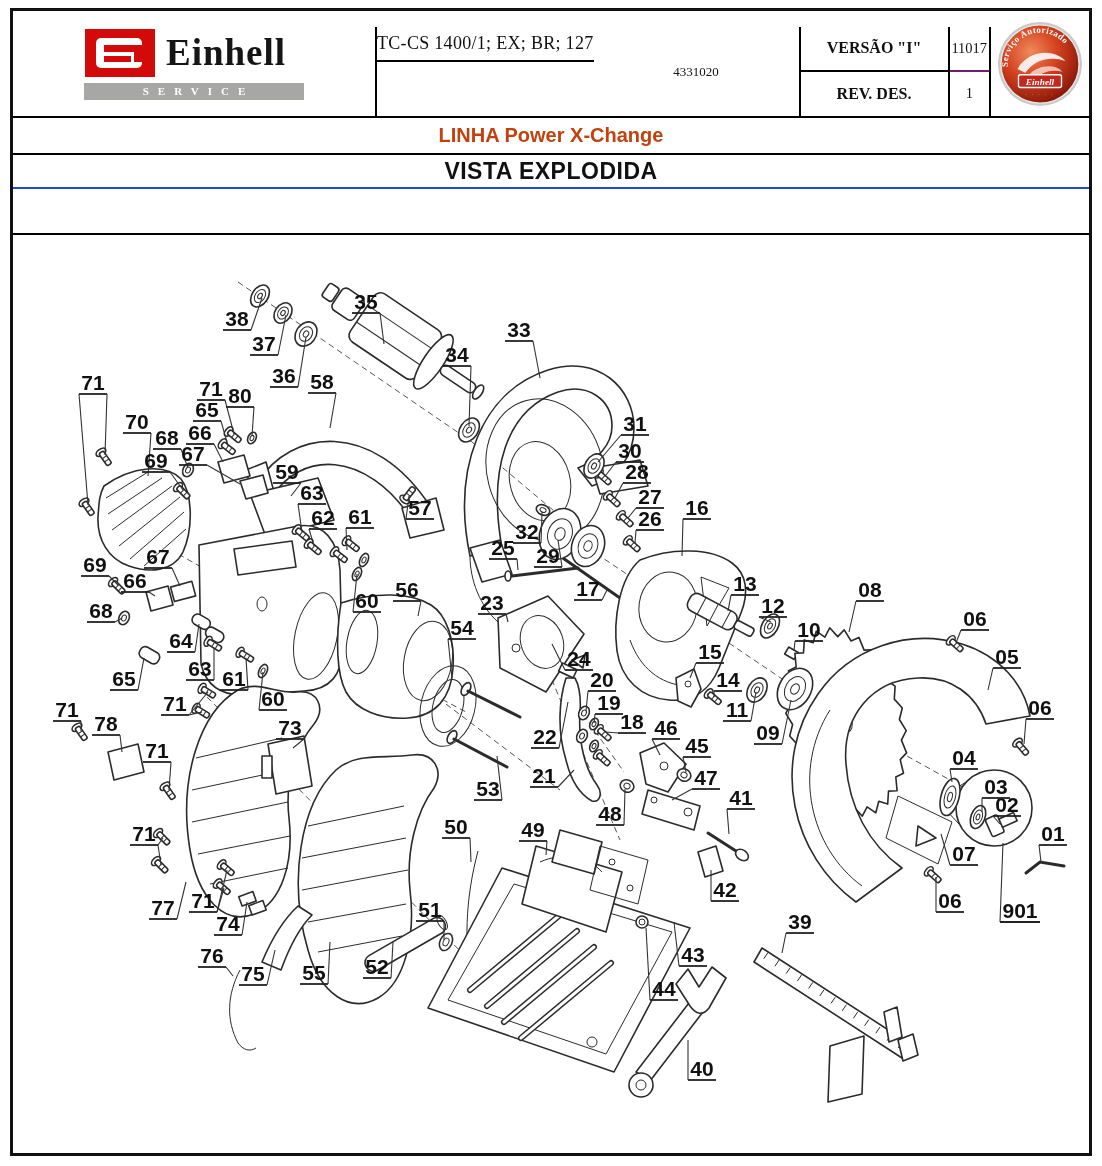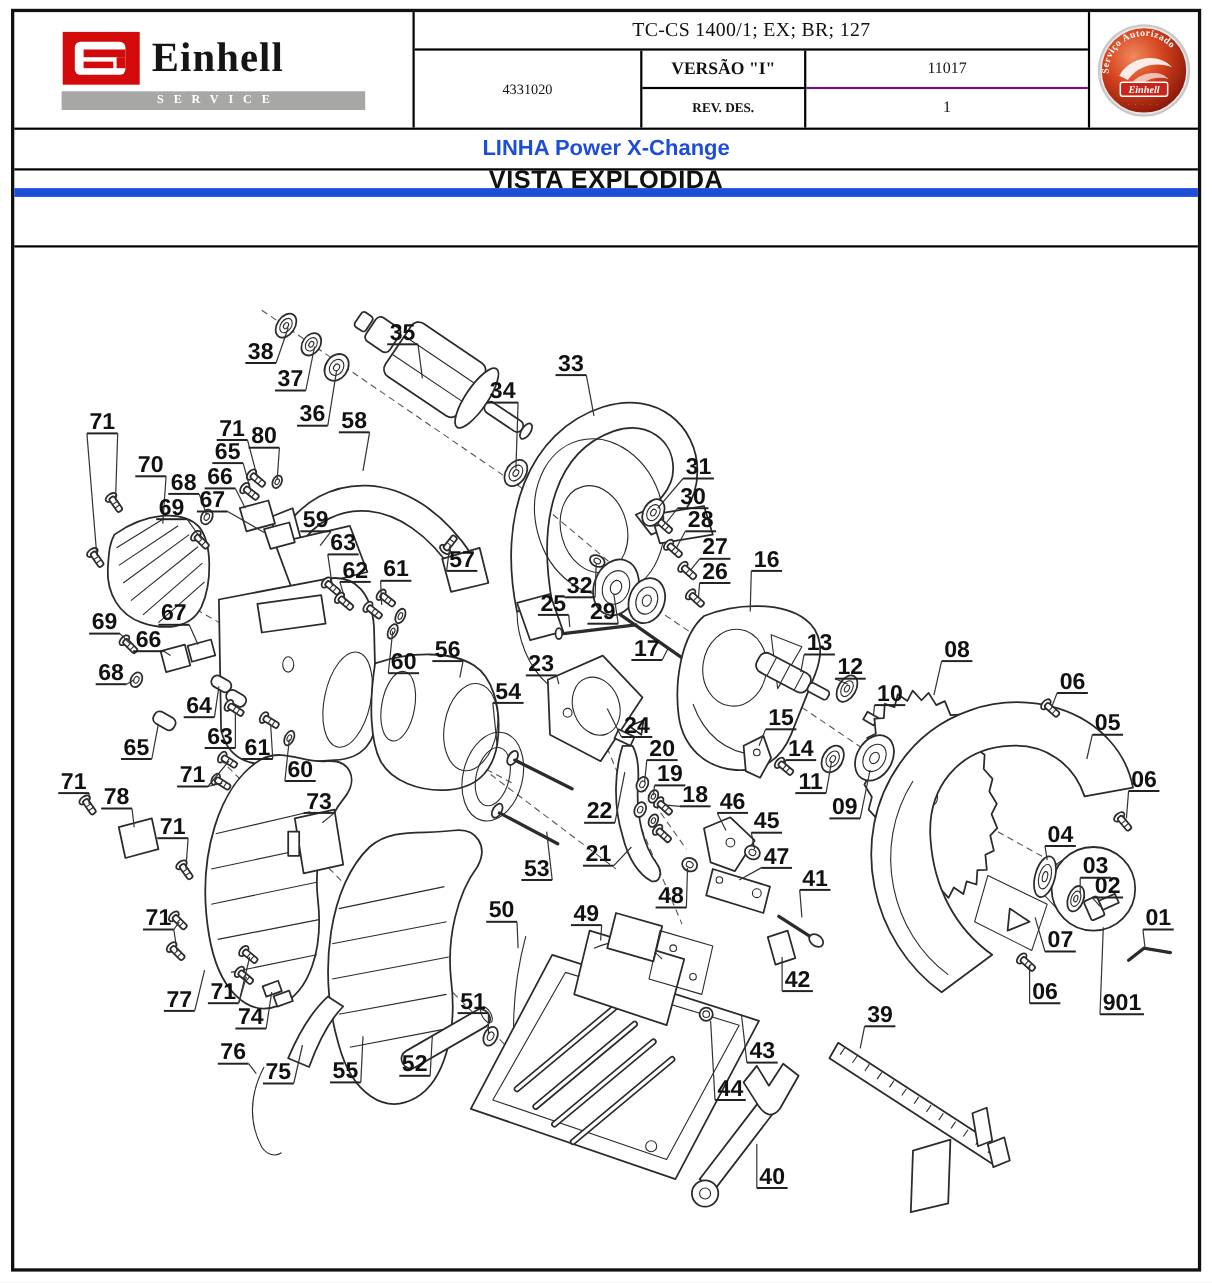--- a/index.html
+++ b/index.html
@@ -2,42 +2,42 @@
 <html><head>
 <meta charset="utf-8">
 <style>
   html,body{margin:0;padding:0;background:#e8e8e8;}
   .page{position:relative;width:1102px;height:1166px;background:#fff;overflow:hidden;
         font-family:"Liberation Sans","DejaVu Sans",sans-serif;color:#111;}
   .sheet{position:absolute;left:10px;top:8px;width:1082px;height:1148px;border:3px solid #111;box-sizing:border-box;background:transparent;}
   
   .hdr{display:flex;height:105px;border-bottom:2px solid #000;font-family:Liberation Serif, serif;}
   .hdr-left{width:362px;display:flex;align-items:center;justify-content:center;}
-  .hdr-mid{width:612px;border-left:2px solid #000;border-right:2px solid #000;display:flex;flex-direction:column;}
+  .hdr-mid{width:612px;border-left:2px solid #000;border-right:2px solid #000;display:flex;margin-top:16px;}
   .hdr-title{height:33px;border-bottom:2px solid #000;display:flex;align-items:center;justify-content:center;
              font-size:18px;letter-spacing:.3px;}
   .hdr-grid{flex:1;display:flex;}
   .cell{display:flex;align-items:center;justify-content:center;box-sizing:border-box;}
   .c-codigo{width:128px;font-weight:bold;font-size:16px;border-right:2px solid #000;}
   .c-codval{width:207px;font-size:13px;border-right:2px solid #000;}
   .c-right{flex:1;display:grid;grid-template-columns:149px 1fr;grid-template-rows:1fr 1fr;}
   .c-vl{font-weight:bold;font-size:16px;border-right:2px solid #000;border-bottom:2px solid #000;}
   .c-vv{font-size:14.5px;border-bottom:2px solid #701a75;text-align:right;}
-  .c-rl{font-weight:bold;font-size:12px;border-right:2px solid #000;}
+  .c-rl{font-weight:bold;font-size:16px;border-right:2px solid #000;}
   .c-rv{font-size:14.5px;}
   .hdr-right{flex:1;display:flex;align-items:center;justify-content:center;}
   .band{display:flex;align-items:center;justify-content:center;box-sizing:border-box;}
-  .band-red{height:37px;border-bottom:2px solid #000;font-weight:bold;font-size:20px;color:#1d4ed8;}
-  .band-vista{height:24px;border-bottom:8px solid #1d4ed8;font-weight:bold;font-size:23px;letter-spacing:.5px;}
+  .band-red{height:37px;border-bottom:2px solid #000;font-weight:bold;font-size:20px;color:#c2410c;}
+  .band-vista{height:34px;border-bottom:2px solid #1d4ed8;font-weight:bold;font-size:23px;letter-spacing:.5px;}
   .band-empty{height:46px;border-bottom:2px solid #000;}
   
   .logo-wrap{display:flex;flex-direction:column;align-items:flex-start;}
   .logo-row{display:flex;align-items:center;gap:10px;}
   .logo-word{font-weight:bold;font-size:37px;letter-spacing:1px;color:#151515;transform:scaleY(1.02);}
-  .service-bar{margin-top:5px;width:276px;height:17px;background:#a7a7a6;color:#fff;
+  .service-bar{margin-top:5px;width:220px;height:17px;background:#a7a7a6;color:#fff;
                display:flex;align-items:center;justify-content:center;
                font-size:11px;font-weight:bold;letter-spacing:9px;text-indent:9px;}
   
   svg.diagram{position:absolute;left:0;top:0;width:1102px;height:1166px;pointer-events:none;}
   .p{fill:#fff;stroke:#2b2b2b;stroke-width:1.6;stroke-linejoin:round;}
   .t{fill:none;stroke:#2b2b2b;stroke-width:1;stroke-linejoin:round;}
   .d{fill:none;stroke:#555;stroke-width:1;stroke-dasharray:6 4;}
   .rod{fill:none;stroke:#2b2b2b;stroke-width:3;stroke-linecap:round;}
   .lbl{font-family:"Liberation Sans","DejaVu Sans",sans-serif;font-size:21px;font-weight:bold;fill:#111;}
   .ul{stroke:#222;stroke-width:1.8;}

